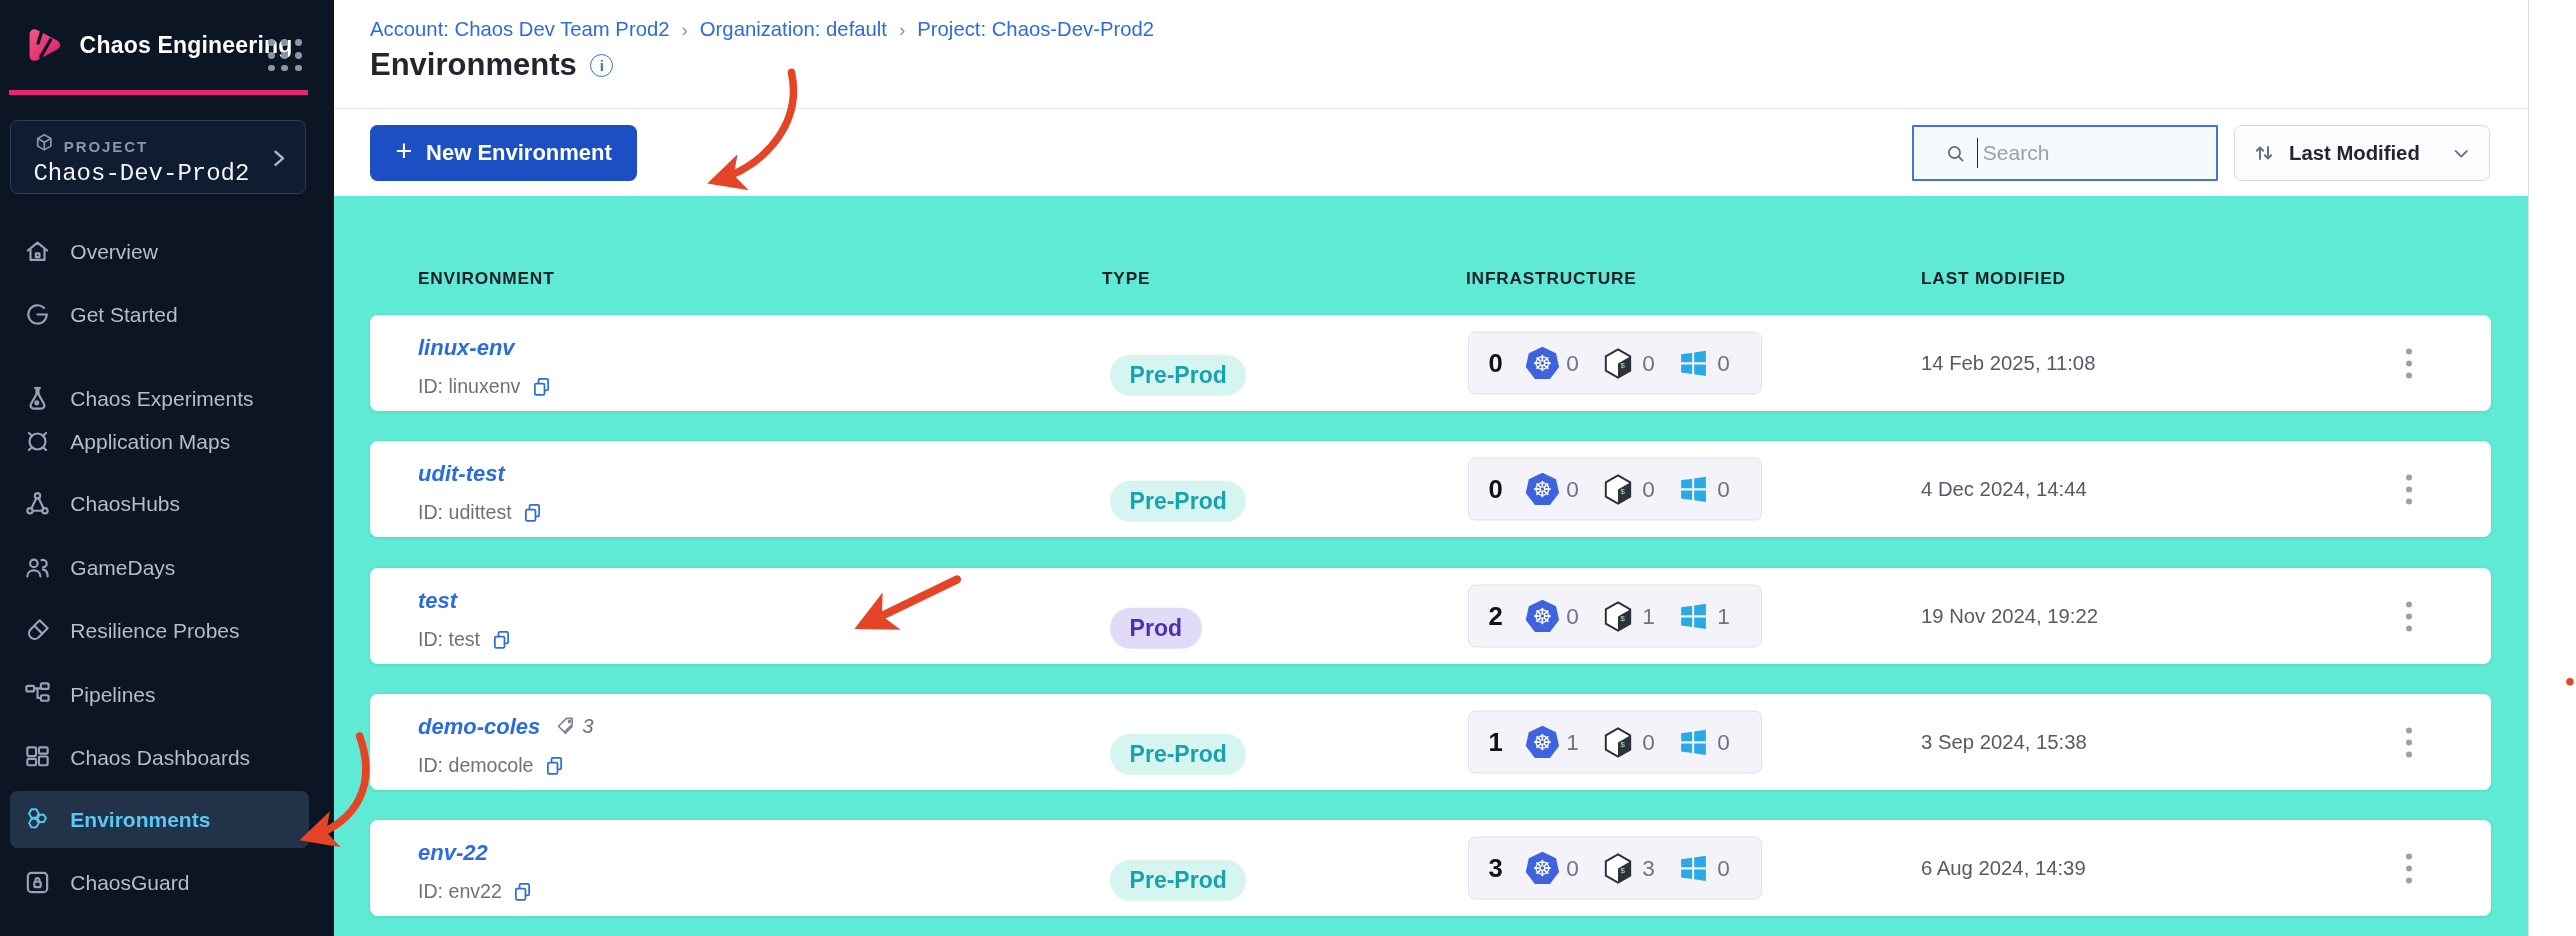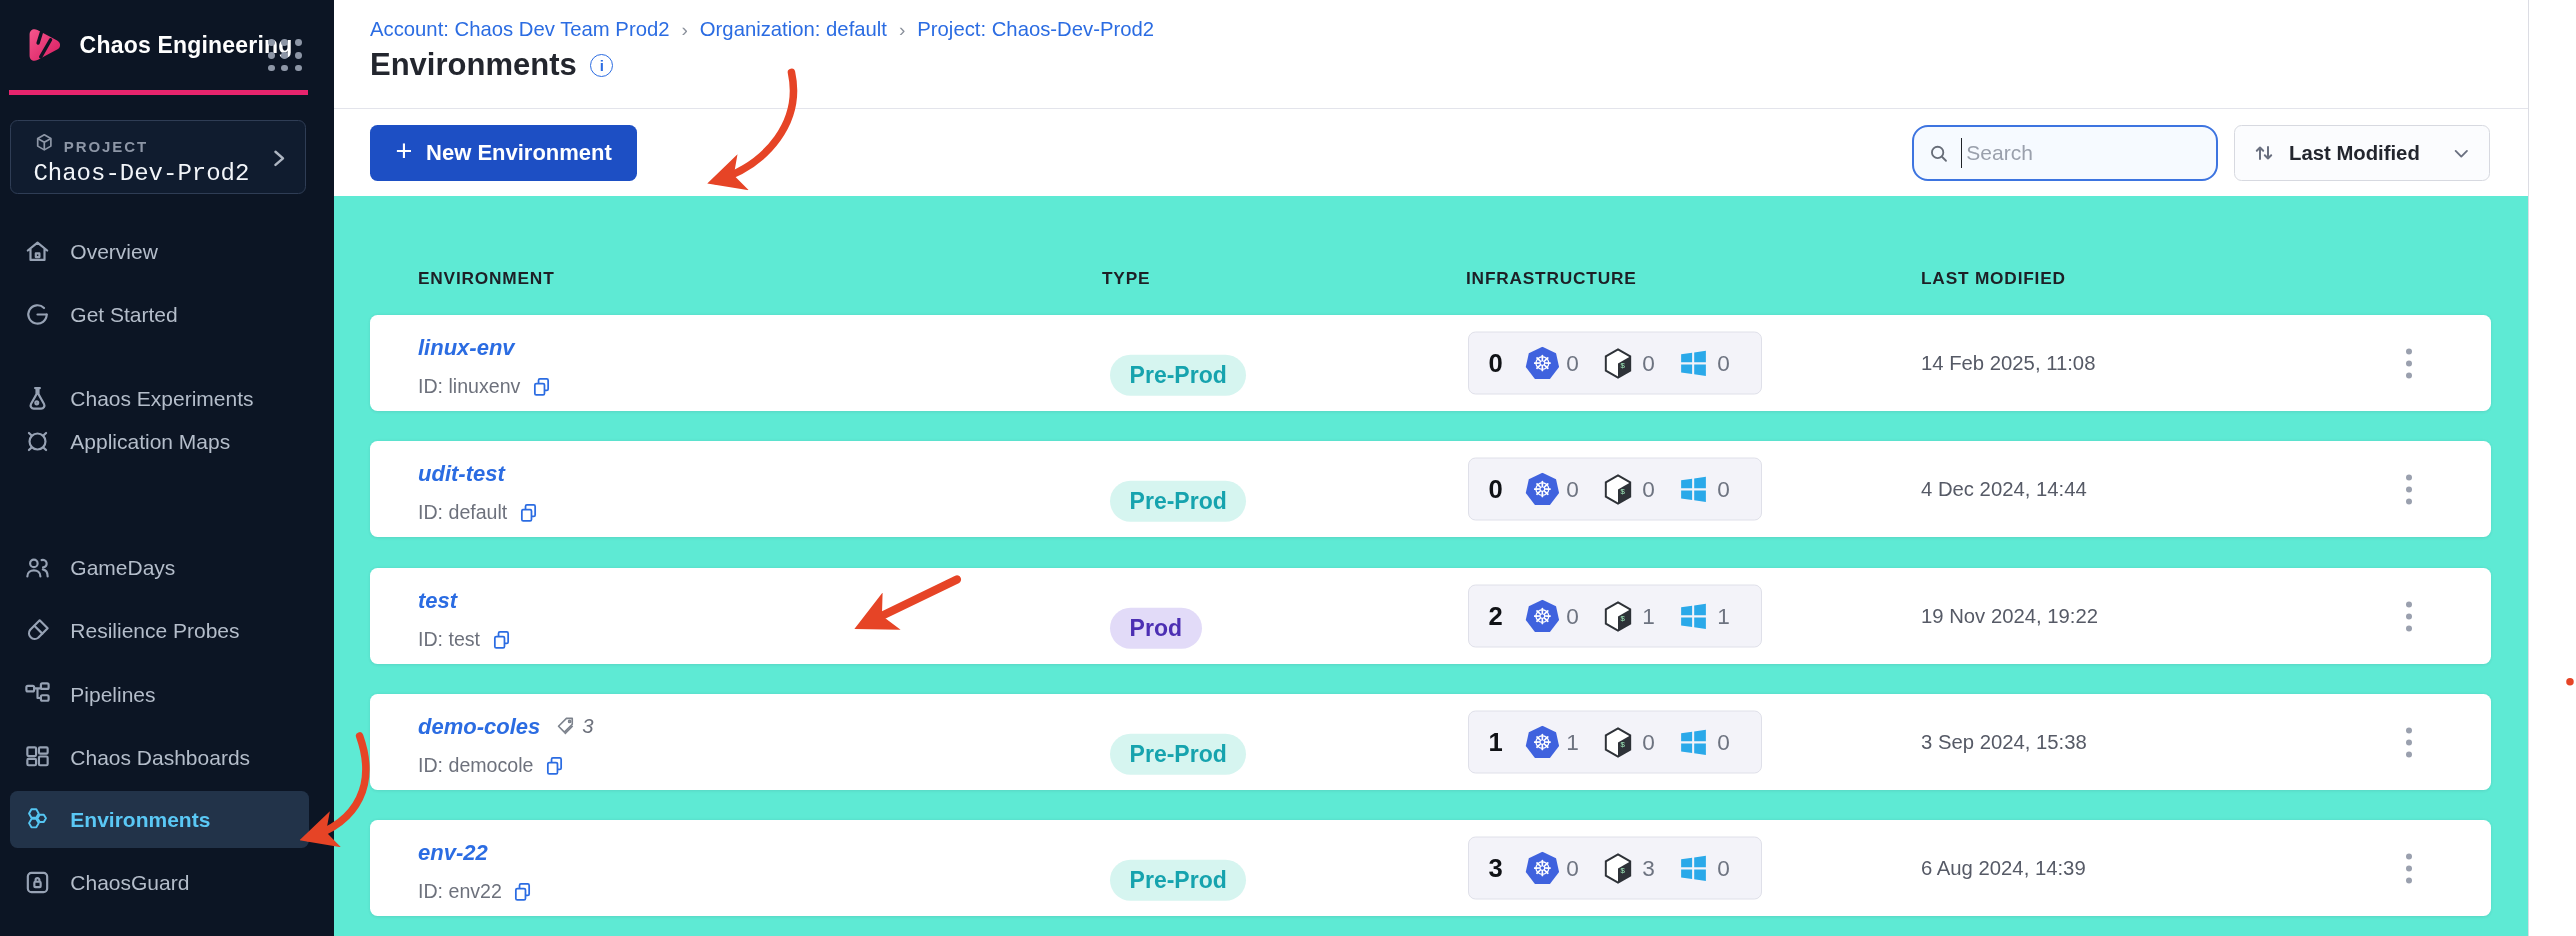--- a/index.html
+++ b/index.html
@@ -44,22 +44,22 @@
                justify-content:center; margin-left:13.5px; }
 
   .toolbar { position:absolute; left:0; top:111px; width:2194px; height:86px; background:#fff;
              border-bottom:1.5px solid #e3e4eb; }
   .btn-new { position:absolute; left:36px; top:14.3px; height:56px; padding:0 25.6px;
              background:#1d4fc4; border:none; border-radius:7.5px; color:#fff; font-weight:bold;
              font-size:22px; display:flex; align-items:center; gap:13.5px; cursor:pointer;
              font-family:"Liberation Sans", sans-serif; }
   .btn-plus { font-size:29px; font-weight:normal; line-height:1; margin-top:-3px; }
   .search-box { position:absolute; left:1578px; top:14.3px; width:306px; height:56px;
-                border:2.3px solid #3d74e0; border-radius:16px; background:#f6faff;
-                display:flex; align-items:center; padding:0 14px; }
+                border:2.3px solid #3d74e0; border-radius:1px; background:#f6faff;
+                display:flex; align-items:center; padding:0 31px; }
   .search-caret { width:1.5px; height:30px; background:#1f2328; margin:0 4.5px 0 10.5px; }
   .search-input { border:none; outline:none; background:transparent; font-size:21px;
                   color:#333; width:100%; font-family:"Liberation Sans", sans-serif; }
   .search-input::placeholder { color:#9aa0ac; }
   .sort-box { position:absolute; left:1900px; top:14.3px; width:256px; height:56px;
               border:1.5px solid #d7d9e0; border-radius:7.5px; background:#fbfcfe;
               display:flex; align-items:center; padding:0 16.6px; gap:13.5px; cursor:pointer; }
   .sort-label { font-size:20.3px; font-weight:bold; color:#23262e; }
   .sort-chevron { margin-left:auto; }
 
@@ -165,20 +165,29 @@
         </svg>
       <span>Chaos Experiments</span>
     </div>
     <div class="nav-item" style="top:413px">
       <svg class="nav-icon" viewBox="0 0 24 24" fill="none" stroke="#97a2b4" stroke-width="1.8" stroke-linecap="round">
           <circle cx="12" cy="12" r="6.6"></circle>
           <path d="M17.3 6.7l1.8-1.8M4.9 19.1l1.8-1.8M17.3 17.3l1.8 1.8M4.9 4.9l1.8 1.8"></path>
         </svg>
       <span>Application Maps</span>
     </div>
+    <div class="nav-item" style="top:475px">
+      <svg class="nav-icon" viewBox="0 0 24 24" fill="none" stroke="#97a2b4" stroke-width="1.8" stroke-linecap="round">
+          <circle cx="12" cy="5.6" r="2.2"></circle>
+          <circle cx="5.8" cy="18" r="2.2"></circle>
+          <circle cx="18.2" cy="18" r="2.2"></circle>
+          <path d="M11 7.6L7 16M13 7.6L17 16M8 18h8"></path>
+        </svg>
+      <span>ChaosHubs</span>
+    </div>
     <div class="nav-item" style="top:539px">
       <svg class="nav-icon" viewBox="0 0 24 24" fill="none" stroke="#97a2b4" stroke-width="1.8" stroke-linecap="round">
           <circle cx="9" cy="8.6" r="3.1"></circle>
           <path d="M3.6 19.4c0-6.6 10.8-6.6 10.8 0"></path>
           <path d="M15.4 5.9a3.1 3.1 0 1 1 1.2 6"></path>
           <path d="M16.4 13.6c2.6.5 4 2.6 4 5.8"></path>
         </svg>
       <span>GameDays</span>
     </div>
     <div class="nav-item" style="top:602px">
@@ -310,21 +319,21 @@
             <span></span>
             <span></span>
           </div>
       </div>
 
       <div class="card" style="top:245px">
         <div class="env-name-row">
             <span class="env-name">udit-test</span>
           </div>
         <div class="env-id">
-            <span>ID: default</span>
+            <span>ID: udittest</span>
           <svg width="21" height="21" viewBox="0 0 24 24" fill="none" stroke="#2b6ce2" stroke-width="2">
               <rect x="8.6" y="3.4" width="11" height="13" rx="1.6"></rect>
               <rect x="4.4" y="8.6" width="11" height="13" rx="1.6" fill="#fff"></rect>
             </svg>
           </div>
         <span class="badge" data-type="Pre-Prod">Pre-Prod</span>
         <div class="infra">
           <span class="infra-total">0</span>
           <span class="infra-group">
               <span class="k8s-icon">☸</span>

